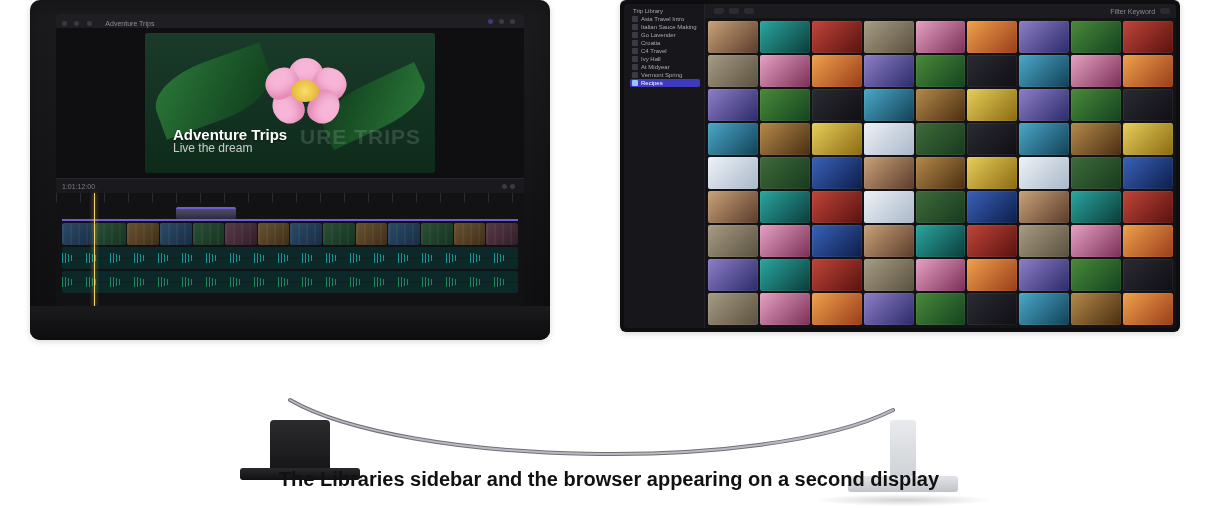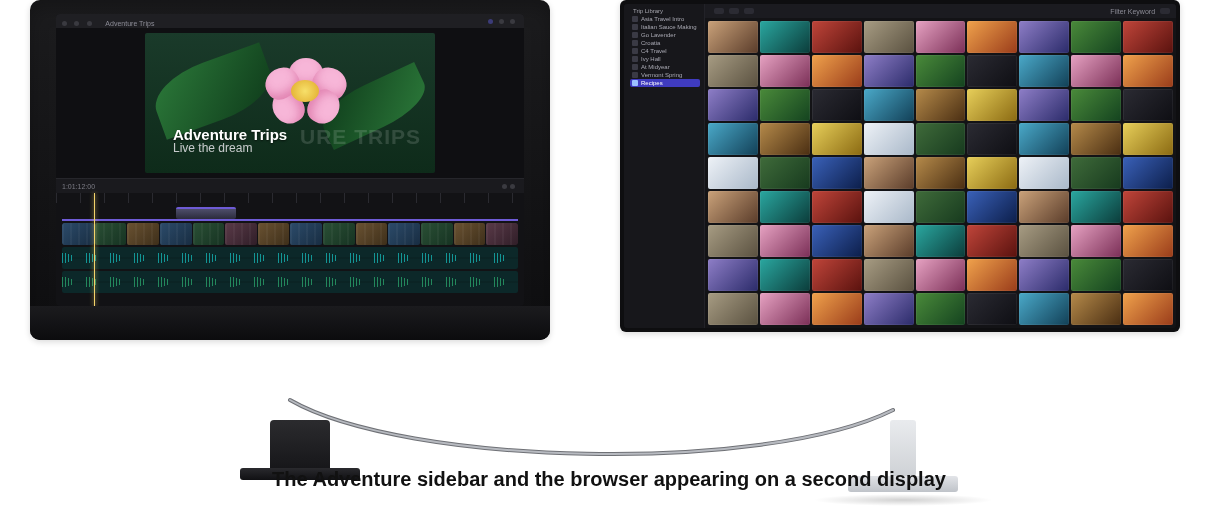--- a/index.html
+++ b/index.html
@@ -347,14 +347,14 @@
     <div class="xdr-foot-shadow"></div>
   </div>
 
   <div class="cable">
     <svg viewBox="0 0 620 70" fill="none">
       <path d="M5 4 C 120 70, 480 78, 608 14" stroke="#6f7176" stroke-width="4" stroke-linecap="round"></path>
       <path d="M5 4 C 120 70, 480 78, 608 14" stroke="#b7bac0" stroke-width="2" stroke-linecap="round"></path>
     </svg>
   </div>
 
-  <div class="caption">The Adventure sidebar and the browser appearing on a second display</div>
+  <div class="caption">The Libraries sidebar and the browser appearing on a second display</div>
 </div>
 
 </body></html>

